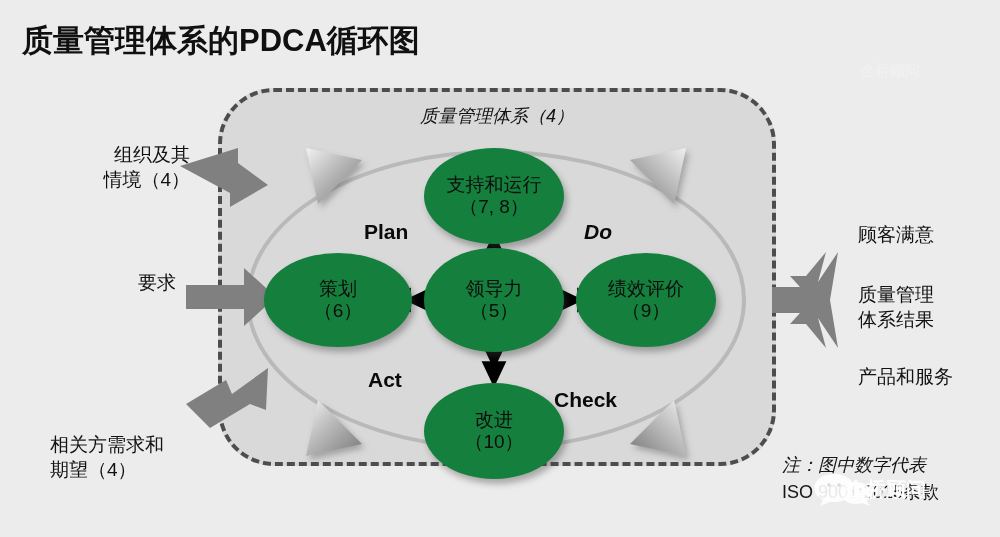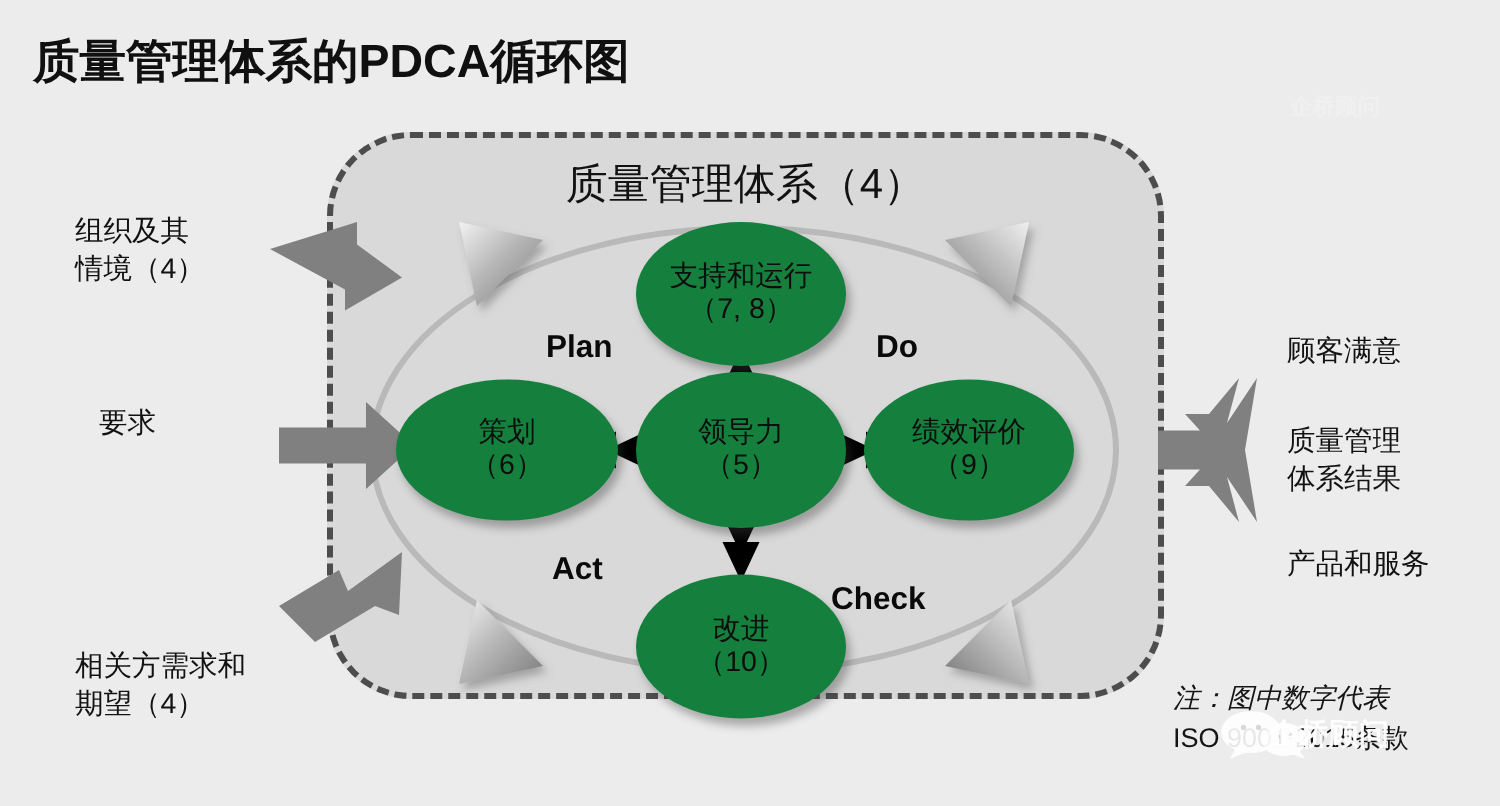--- a/index.html
+++ b/index.html
@@ -23,22 +23,23 @@
     position: absolute; left: 218px; top: 88px;
     width: 558px; height: 378px;
     background: #d9d9d9;
     border: 4px dashed #4d4d4d;
     border-radius: 56px;
   }
 
   
   #qms-heading {
     position: absolute; left: 218px; top: 104px; width: 558px;
-    text-align: center; font-size: 28px; color: #121212;
+    text-align: center; font-size: 18px; color: #121212;
     white-space: nowrap;
+    font-style: italic;
   }
 
   
   #vec { position: absolute; left: 0; top: 0; width: 1000px; height: 537px; }
 
   
   .node {
     position: absolute;
     background: #15803d;
     border-radius: 50%;
@@ -57,30 +58,30 @@
   #node-leader    { left: 424px; top: 248px; width: 140px; height: 104px; }
   #node-perf      { left: 576px; top: 253px; width: 140px; height: 94px; }
   #node-improve   { left: 424px; top: 383px; width: 140px; height: 96px; }
 
   
   .stage-word {
     position: absolute; font-size: 21px; font-weight: bold; color: #0a0a0a;
     white-space: nowrap;
   }
   #word-plan  { left: 364px; top: 220px; }
-  #word-do    { left: 584px; top: 220px; }
+  #word-do    { left: 584px; top: 220px; font-style: italic; }
   #word-act   { left: 368px; top: 368px; }
   #word-check { left: 554px; top: 388px; }
 
   
   .side-label {
     position: absolute; font-size: 19px; color: #121212;
     line-height: 1.34; white-space: nowrap;
   }
-  .side-label.left  { text-align: left; }
+  .side-label.left  { text-align: right; }
   .side-label.right { text-align: left; }
 
   #lbl-context  { left: 50px;  top: 142px; width: 140px; }
   #lbl-customer { left: 66px;  top: 270px; width: 110px; }
   #lbl-party    { left: 50px;  top: 432px; width: 170px; text-align: left; }
 
   #lbl-satis    { left: 858px; top: 222px; }
   #lbl-result   { left: 858px; top: 282px; }
   #lbl-product  { left: 858px; top: 364px; }
 

